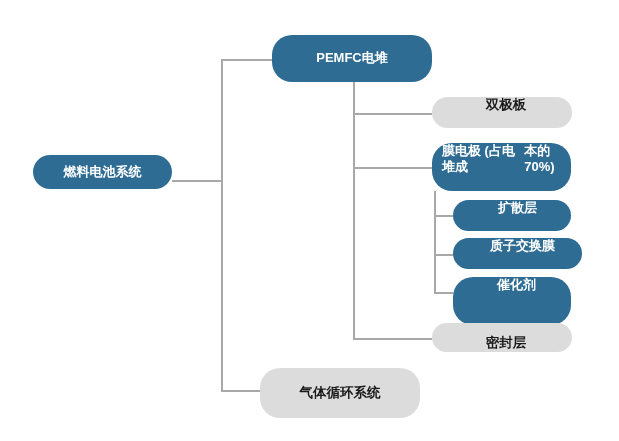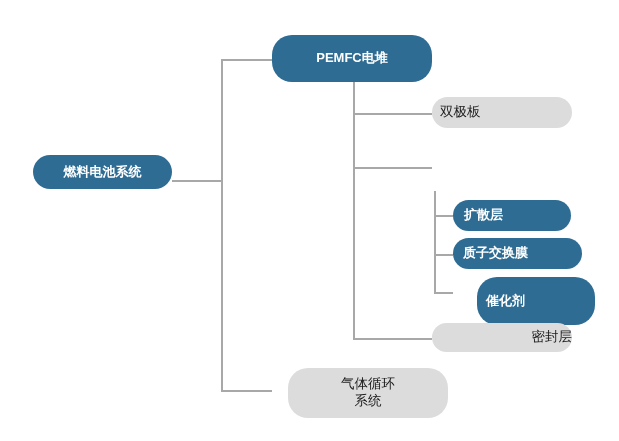--- a/index.html
+++ b/index.html
@@ -7,33 +7,33 @@
     position:relative;
     width:619px;height:441px;
     background:#ffffff;
     font-family:"Liberation Sans","DejaVu Sans",sans-serif;
     overflow:hidden;
   }
   .node{
     position:absolute;
     box-sizing:border-box;
     display:flex;
-    flex-direction:column;
+    flex-direction:row;
     justify-content:center;
     border-radius:20px;
   }
   .node-blue{
     background:#2E6C94;
     color:#ffffff;
     font-weight:bold;
   }
   .node-gray{
     background:#DCDCDC;
     color:#1a1a1a;
-    font-weight:normal;
+    font-weight:bold;
   }
   .centered{align-items:center;text-align:center;}
   .leftpad{align-items:flex-start;text-align:left;}
   .node span{display:block;line-height:1.25;}
   .fs13{font-size:13px;}
   .fs13-5{font-size:13.5px;}
   .hline,.vline{position:absolute;background:#A8A8A8;}
   .hline{height:1.5px;}
   .vline{width:1.5px;}
 </style>
@@ -60,35 +60,39 @@
   </div>
 
   <div class="node node-blue centered fs13" style="left:272px;top:35px;width:160px;height:47px;">
     <span>PEMFC电堆</span>
   </div>
 
   <div class="node node-gray leftpad fs13-5" style="left:432px;top:97px;width:140px;height:31px;padding-left:8px;">
     <span>双极板</span>
   </div>
 
+  <div class="node node-blue leftpad fs13" style="left:432px;top:143px;width:139px;height:48px;padding-left:10px;">
+    <span>膜电极 (占电堆成</span>
+    <span>本的70%)</span>
+  </div>
 
   <div class="node node-blue leftpad fs13" style="left:453px;top:200px;width:118px;height:31px;padding-left:11px;">
     <span>扩散层</span>
   </div>
 
   <div class="node node-blue leftpad fs13" style="left:453px;top:238px;width:129px;height:31px;padding-left:10px;">
     <span>质子交换膜</span>
   </div>
 
-  <div class="node node-blue leftpad fs13" style="left:453px;top:277px;width:118px;height:48px;padding-left:9px;margin-left:24px;">
+  <div class="node node-blue leftpad fs13" style="left:453px;top:277px;width:118px;height:48px;padding-left:9px;">
     <span>催化剂</span>
   </div>
 
   <div class="node node-gray leftpad fs13-5" style="left:432px;top:323px;width:140px;height:29px;padding-left:8px;align-items:flex-end;">
     <span>密封层</span>
   </div>
 
-  <div class="node node-gray centered fs13-5" style="left:288px;top:368px;width:160px;height:50px;">
+  <div class="node node-gray centered fs13-5" style="left:260px;top:368px;width:160px;height:50px;">
     <span>气体循环</span>
     <span>系统</span>
   </div>
 
 </div>
 
 </body></html>

